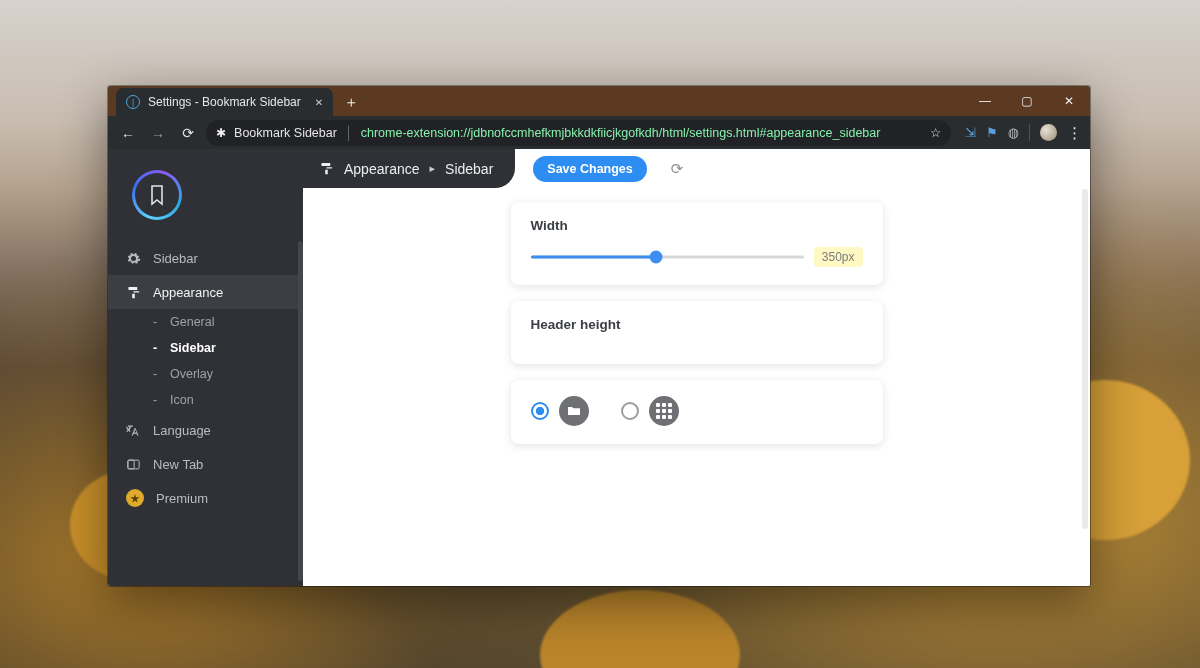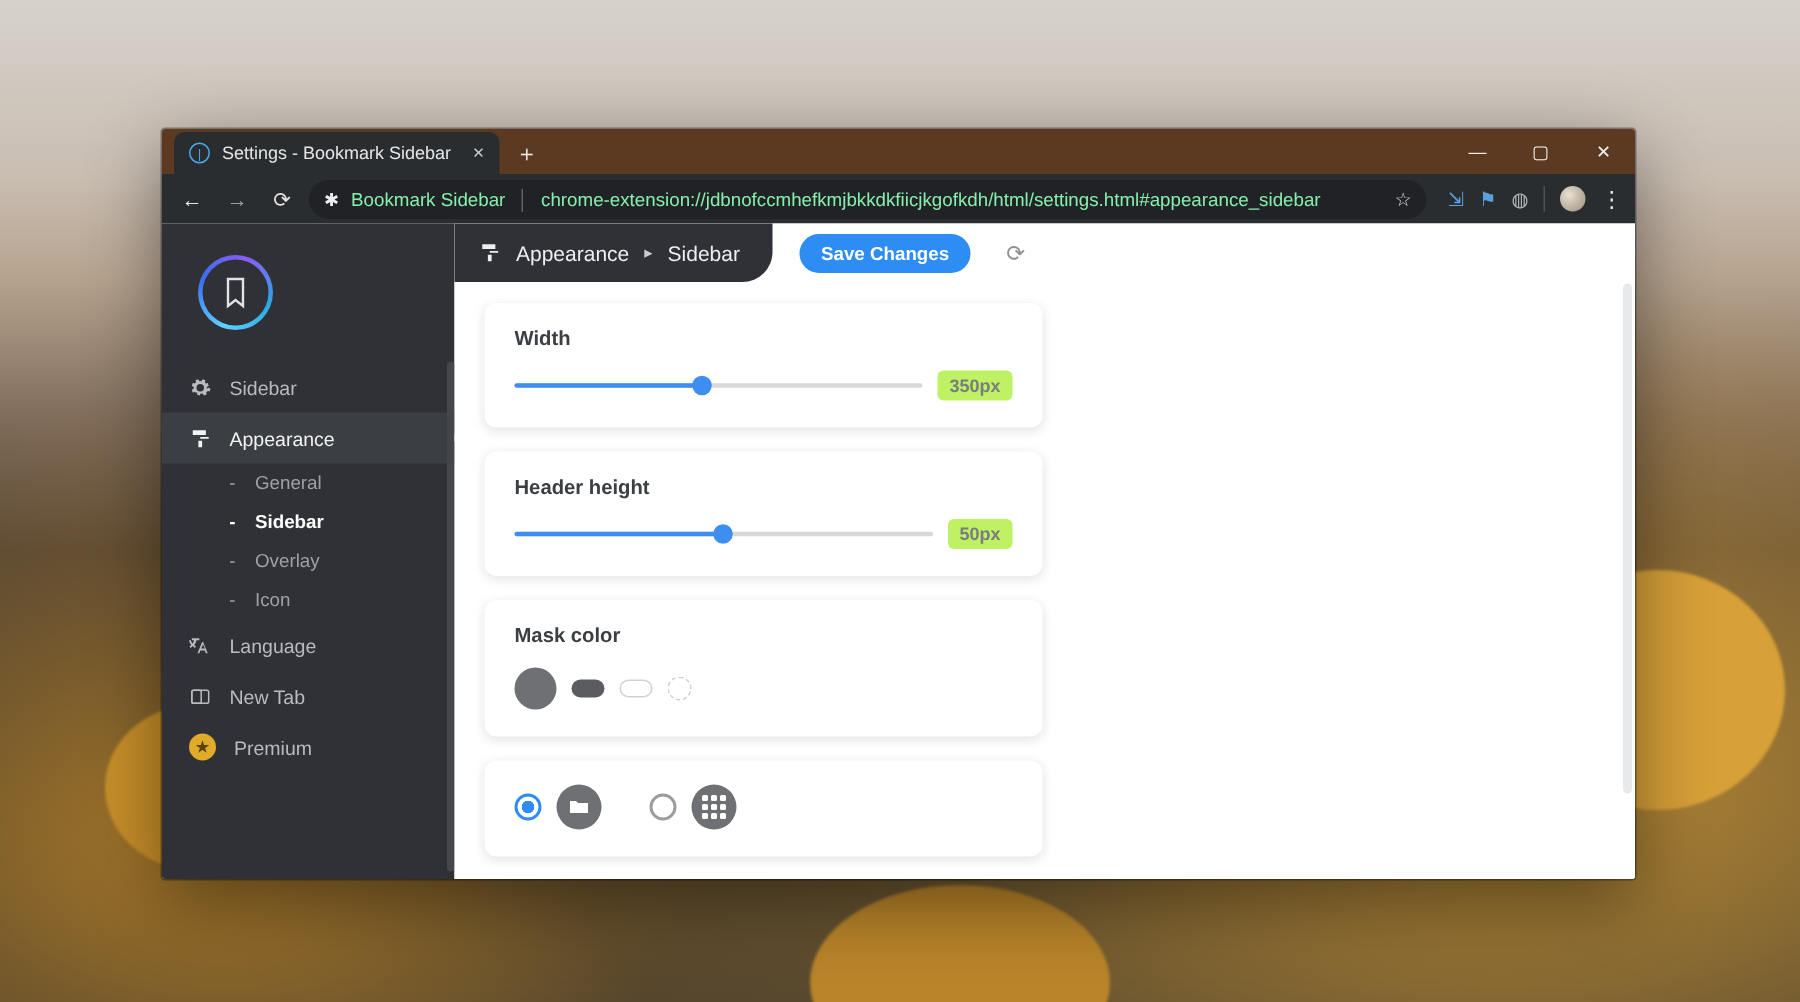--- a/index.html
+++ b/index.html
@@ -46,21 +46,21 @@
   .omnibar {
     height: 33px; background: #2a2d30; display: flex; align-items: center; gap: 6px; padding: 0 8px; font-size: 13px;
   }
   .omnibar .navbtn { width: 24px; text-align: center; color: #e4e4e4; font-size: 14px; }
   .omnibar .navbtn.dim { color: #9c9c9c; }
   .pill {
     flex: 1; height: 26px; background: #202225; border-radius: 13px; display: flex; align-items: center; gap: 8px;
     padding: 0 10px; color: #ededed; font-size: 12.5px; overflow: hidden; white-space: nowrap;
   }
   .pill .ext-icon { font-size: 12px; }
-  .pill .title-part { color: #86efac; }
+  .pill .title-part { color: #e5e5e5; }
   .pill .sep { color: #6c6c6c; }
   .pill .url-part { color: #86efac; }
   .pill .star { margin-left: auto; color: #e3e3e3; }
   .toolbar-right { display: flex; align-items: center; gap: 10px; padding-left: 8px; }
   .toolbar-right .ic { color: #5aa0de; font-size: 13px; }
   .toolbar-right .ic.gray { color: #b9b9b9; }
   .toolbar-right .divider { width: 1px; height: 17px; background: #4f5254; }
   .avatar { width: 17px; height: 17px; border-radius: 50%; background: radial-gradient(circle at 35% 35%, #e8e1d4, #9a8c78); }
   .toolbar-right .kebab { font-size: 15px; color: #e6e6e6; }
 
@@ -89,31 +89,31 @@
   
   .content { flex: 1; background: #ffffff; position: relative; display: flex; flex-direction: column; min-width: 0; }
   
   .header-wrap { height: 39px; display: flex; align-items: center; }
   .header-dark { background: #2f3136; color: #eceef0; height: 39px; display: flex; align-items: center; gap: 10px; padding: 0 22px 0 16px; border-radius: 0 0 20px 0; font-size: 14px; }
   .header-dark .bc-sep { font-size: 11px; color: #c9cbce; }
   .header-right { display: flex; align-items: center; gap: 24px; margin-left: 18px; }
   .save-btn { background: #2e8df2; color: #fff; border: none; height: 26px; padding: 0 14px; border-radius: 13px; font-size: 12.5px; font-weight: 600; cursor: pointer; }
   .refresh-ic { color: #8d9094; font-size: 15px; }
 
-  .cards { padding: 14px 20px; display: flex; flex-direction: column; gap: 16px; overflow: hidden; }
+  .cards { padding: 14px 20px; display: flex; flex-direction: column; gap: 16px; overflow: hidden; align-items: center; }
   .card { width: 372px; background: #ffffff; border-radius: 8px; box-shadow: 0 2px 8px rgba(25,25,25,.12); padding: 16px 20px 18px; }
   .card h3 { font-size: 13.5px; font-weight: 600; color: #3b3e43; margin-bottom: 14px; }
 
   
   .slider-row { display: flex; align-items: center; gap: 10px; }
   .slider { position: relative; flex: 1; height: 14px; }
   .slider .track { position: absolute; left: 0; right: 0; top: 50%; height: 3px; background: #d6d8da; border-radius: 2px; transform: translateY(-50%); }
   .slider .fill { position: absolute; left: 0; top: 50%; height: 3px; background: #3d8ef0; border-radius: 2px; transform: translateY(-50%); }
   .slider .thumb { position: absolute; top: 50%; width: 13px; height: 13px; border-radius: 50%; background: #3d8ef0; transform: translate(-50%,-50%); }
-  .value-chip { background: #bef264; color: #7a7c7f; font-size: 12px; border-radius: 4px; padding: 3px 8px; font-weight: bold; }
+  .value-chip { background: #fef9c3; color: #7a7c7f; font-size: 12px; border-radius: 4px; padding: 3px 8px; }
 
   
   .swatch-row { display: flex; align-items: center; gap: 10px; }
   .sw-circle { width: 28px; height: 28px; border-radius: 50%; background: #6f7074; }
   .sw-pill { width: 22px; height: 12px; background: #5b5c60; border-radius: 6px; }
   .sw-outline { width: 22px; height: 12px; border: 1.5px solid #cfd1d3; border-radius: 6px; }
   .sw-dashed { width: 16px; height: 16px; border: 1.5px dashed #cfd1d3; border-radius: 50%; }
 
   
   .radio-row { display: flex; align-items: center; gap: 10px; }
@@ -260,39 +260,22 @@
               <div class="track"></div>
               <div class="fill" style="width:46%"></div>
               <div class="thumb" style="left:46%"></div>
             </div>
             <span class="value-chip">350px</span>
           </div>
         </div>
 
         <div class="card">
           <h3>Header height</h3>
-          <div class="slider-row">
-            <div class="slider">
-              <div class="track"></div>
-              <div class="fill" style="width:50%"></div>
-              <div class="thumb" style="left:50%"></div>
-            </div>
-            <span class="value-chip">50px</span>
-          </div>
-        </div>
-
-        <div class="card">
-          <h3>Mask color</h3>
-          <div class="swatch-row">
-            <span class="sw-circle"></span>
-            <span class="sw-pill"></span>
-            <span class="sw-outline"></span>
-            <span class="sw-dashed"></span>
-          </div>
-        </div>
+        </div>
+
 
         <div class="card">
           <div class="radio-row">
             <span class="r sel"></span>
             <span class="opt-icon">
               <svg viewBox="0 0 24 24" width="16" height="16">
                   <path d="M3 6h6l2 2h10v10H3z"></path>
                 </svg>
             </span>
             <span style="width:12px"></span>

